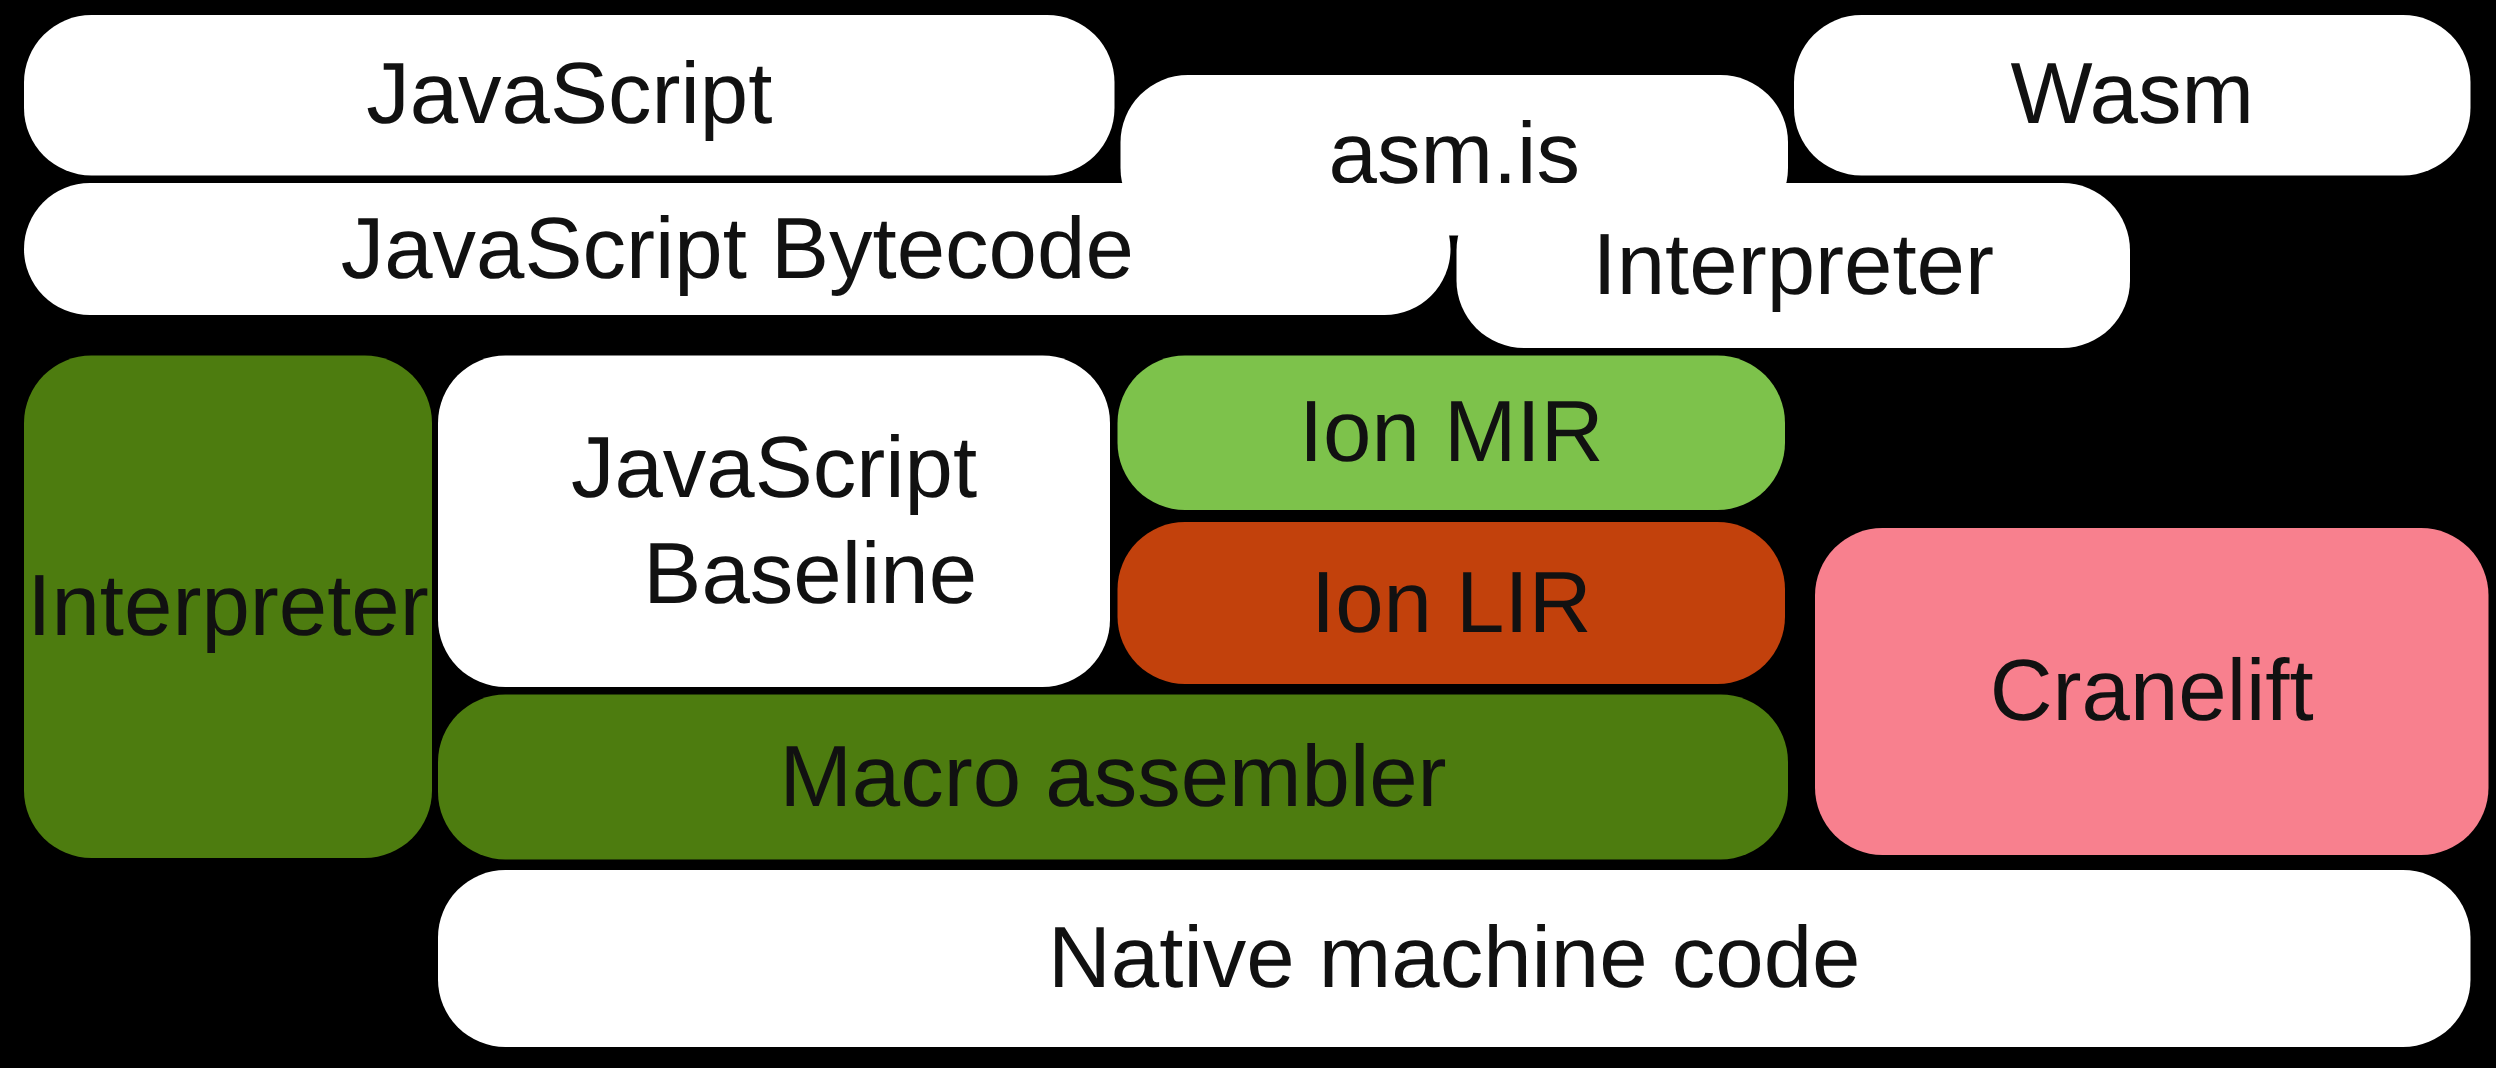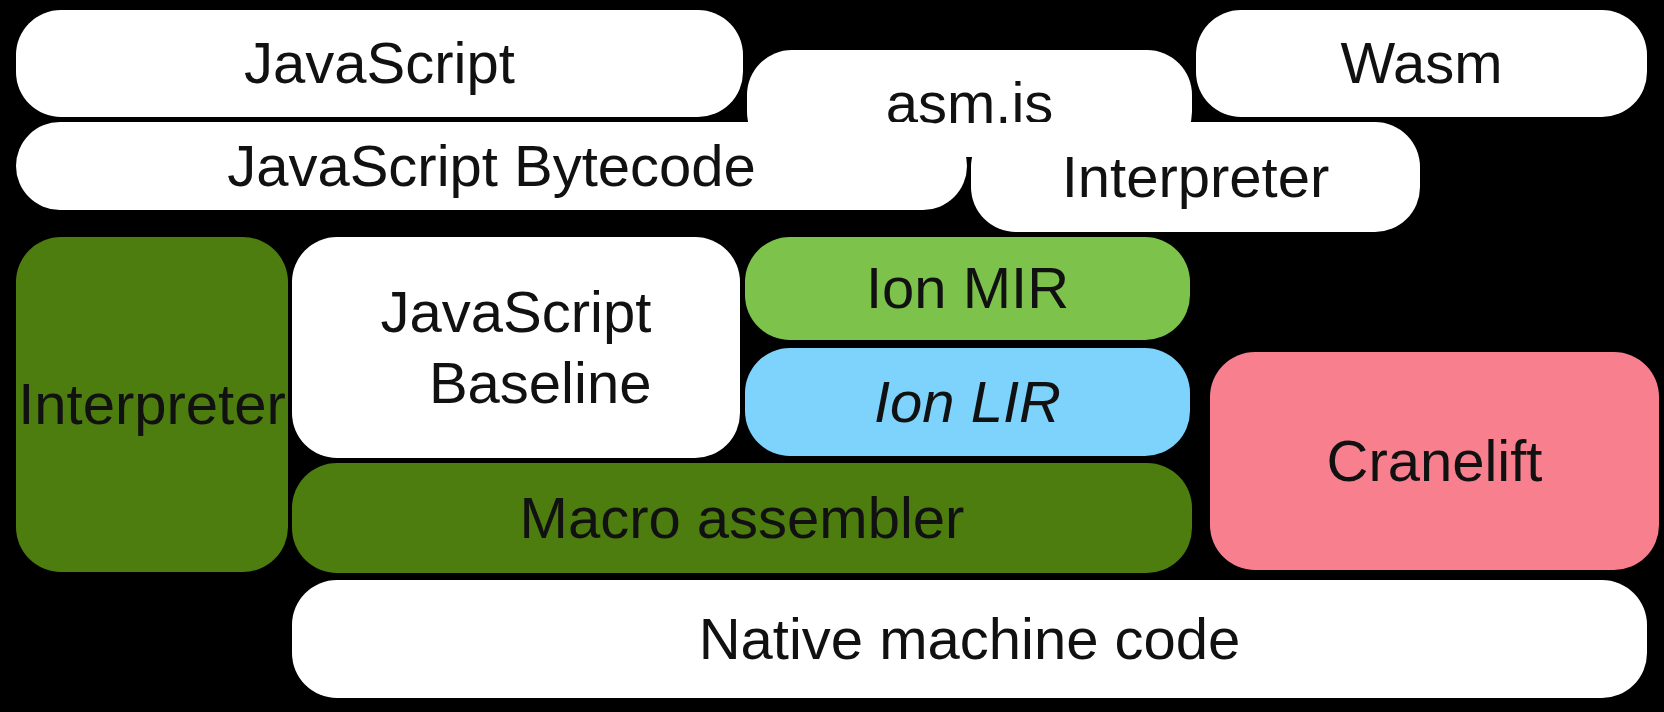--- a/index.html
+++ b/index.html
@@ -57,20 +57,20 @@
 
   <div class="box b-baldrmonkey" style="background: rgb(255, 255, 255);">Interpreter</div>
 
   <div class="box b-interpreter" style="background: #4d7c0f;">Interpreter</div>
 
   <div class="box b-baseline" style="background: rgb(255, 255, 255);">JavaScript
 Baseline</div>
 
   <div class="box b-ionmir" style="background: rgb(125, 194, 75);">Ion MIR</div>
 
-  <div class="box b-ionlir" style="background: #7dd3fc; font-style: italic;">Ion LIR</div>
+  <div class="box b-ionlir" style="background: #c2410c;">Ion LIR</div>
 
   <div class="box b-cranelift" style="background: rgb(248, 128, 142);">Cranelift</div>
 
   <div class="box b-macroasm" style="background: #4d7c0f;">Macro assembler</div>
 
   <div class="box b-native" style="background: rgb(255, 255, 255);">Native machine code</div>
 </div>
 
 </body></html>

